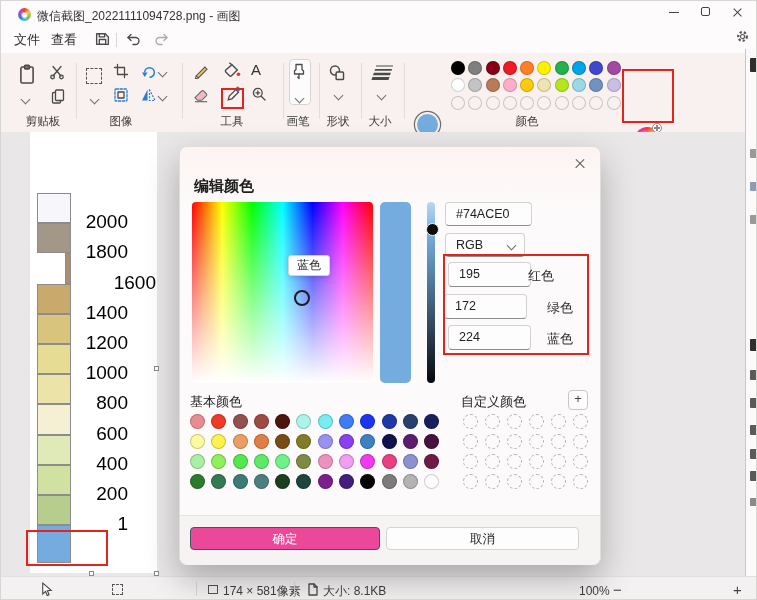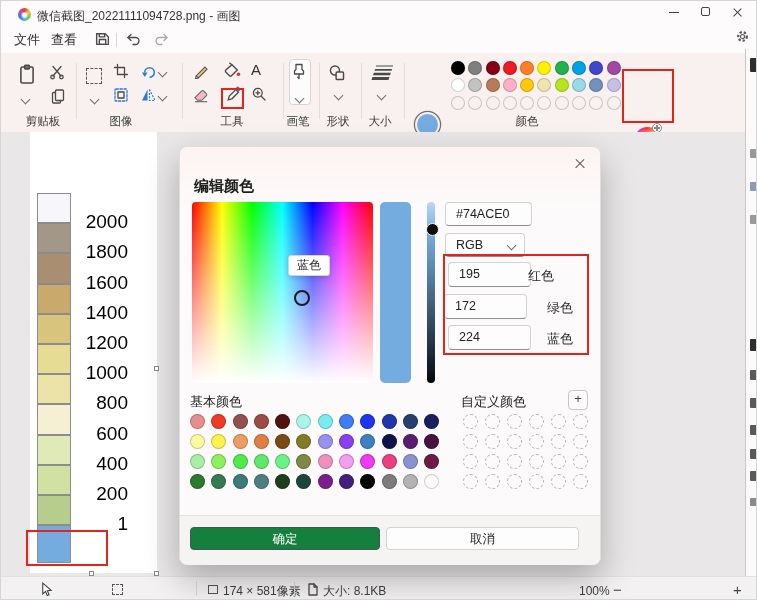--- a/index.html
+++ b/index.html
@@ -72,21 +72,21 @@
   .dot-row{display:flex;gap:6.3px;margin-bottom:5px;}
   .basic-dot{width:15px;height:15px;border-radius:50%;display:inline-block;box-shadow:inset 0 0 0 1px rgba(0,0,0,0.2);}
   .custom-row{display:flex;gap:7px;margin-bottom:5px;}
   .custom-dot{width:15px;height:15px;border-radius:50%;display:inline-block;border:1px dashed #b5b2b2;box-sizing:border-box;}
   .sec-label{position:absolute;font-size:13px;color:#222;}
   .plus-btn{position:absolute;left:388px;top:243px;width:18px;height:18px;border:1px solid #c9c6c6;border-radius:4px;
     background:#fdfdfd;font-size:13px;line-height:16px;text-align:center;color:#444;}
   .dlg-footer{position:absolute;left:0;top:368px;width:100%;height:49px;background:#f6f3f3;border-top:1px solid #e5e2e2;
     border-radius:0 0 8px 8px;}
   .btn{position:absolute;top:11px;height:23px;border-radius:4px;font-size:12.5px;text-align:center;line-height:23px;box-sizing:border-box;}
-  .btn-ok{left:10px;width:190px;background:#15803d;color:#fff;border:1px solid #42545c;}
+  .btn-ok{left:10px;width:190px;background:#ec4899;color:#fff;border:1px solid #42545c;}
   .btn-cancel{left:206px;width:193px;background:#fdfdfd;color:#222;border:1px solid #d5d2d2;}
   
   .statusbar{position:absolute;left:0;top:575px;width:100%;height:25px;background:#f3f1f2;border-top:1px solid #e1dfdf;font-size:12px;color:#3f3f3f;}
   .sb-div{position:absolute;top:5px;width:1px;height:14px;background:#d9d6d6;}
   .sel-icon{width:11px;height:11px;border:1.2px dashed #555;box-sizing:border-box;}
   .sq-icon{width:10px;height:9px;border:1.2px solid #555;box-sizing:border-box;}
 </style>
 </head>
 <body>
 
@@ -312,21 +312,21 @@
 
   <div class="content">
     <div class="canvas">
       <div class="legend" id="legend">
           <div class="legend-row" style="background: rgb(247, 246, 250);">
             <span class="legend-label">2000</span>
           </div>
           <div class="legend-row" style="background: rgb(163, 151, 135);">
             <span class="legend-label">1800</span>
           </div>
-          <div class="legend-row" style="background: rgb(169, 142, 113);">
+          <div class="legend-row" style="background: rgb(169, 142, 113); margin-left: 28px;">
             <span class="legend-label">1600</span>
           </div>
           <div class="legend-row" style="background: rgb(201, 169, 108);">
             <span class="legend-label">1400</span>
           </div>
           <div class="legend-row" style="background: rgb(217, 196, 125);">
             <span class="legend-label">1200</span>
           </div>
           <div class="legend-row" style="background: rgb(230, 220, 148);">
             <span class="legend-label">1000</span>

